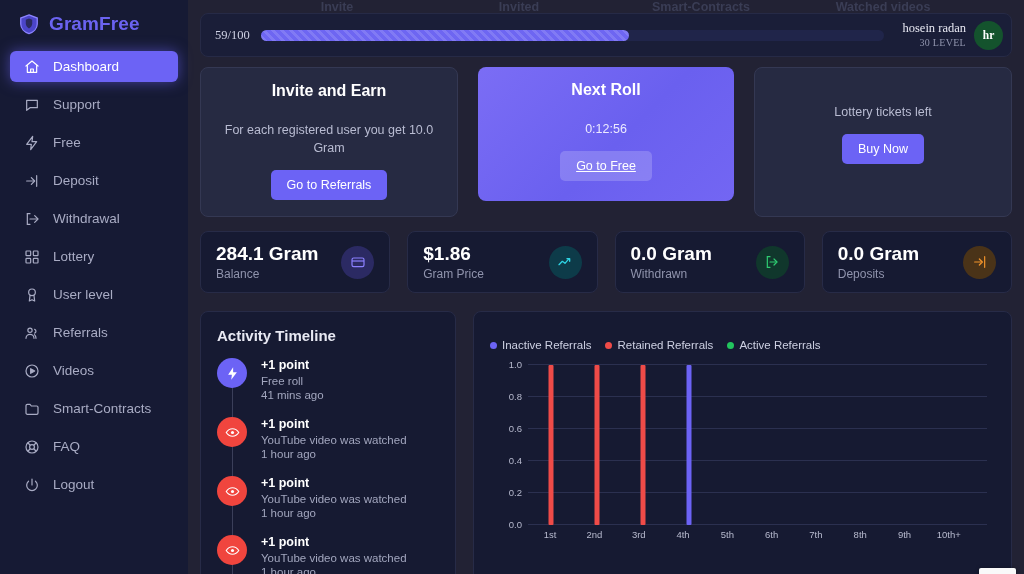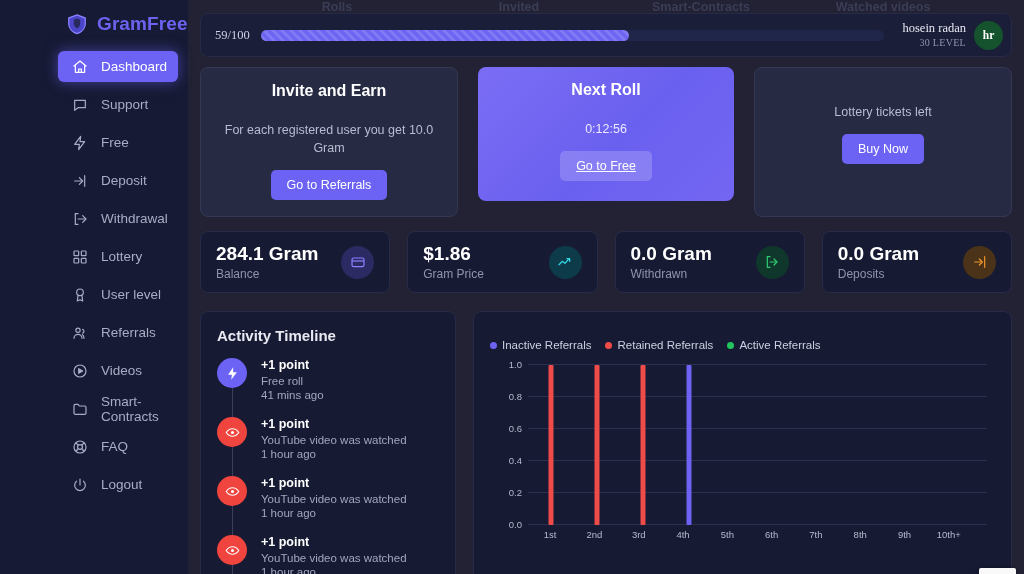--- a/index.html
+++ b/index.html
@@ -12,21 +12,20 @@
   }
   .app { display:flex; width:1024px; height:574px; }
 
   
   .sidebar {
     width:188px; flex:0 0 188px; height:574px;
     background:#161a34;
     padding-top:9px;
     position:relative;
     z-index:5;
-    padding-left:48px;
   }
   .brand { display:flex; align-items:center; gap:9px; padding:4px 0 10px 18px; }
   .brand-mark { width:22px; height:22px; display:block; }
   .brand-text { font-size:19px; font-weight:700; color:#6b63f0; letter-spacing:.1px; }
 
   .nav { margin-top:6px; }
   .nav-item {
     display:flex; align-items:center; gap:13px;
     height:31px;
     margin:0 10px 7px 10px;
@@ -313,21 +312,21 @@
             </svg>
           </span>
         <span>Logout</span>
       </div>
     </nav>
   </aside>
 
   <main class="main">
 
     <div class="ghost-row">
-      <span>Rolls</span>
+      <span>Invite</span>
       <span>Invited</span>
       <span>Smart-Contracts</span>
       <span>Watched videos</span>
     </div>
 
     <div class="panel topbar">
       <div class="prog-label">59/100</div>
       <div class="prog-track">
         <div class="prog-fill" id="prog-fill" style="width: 59%;"></div>
       </div>

